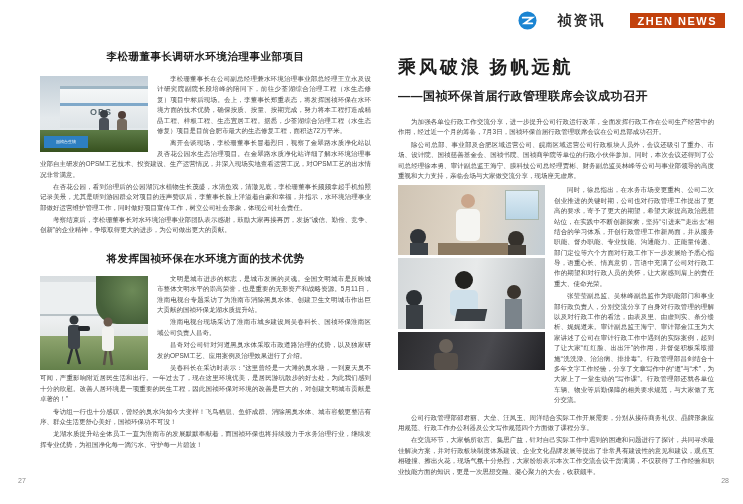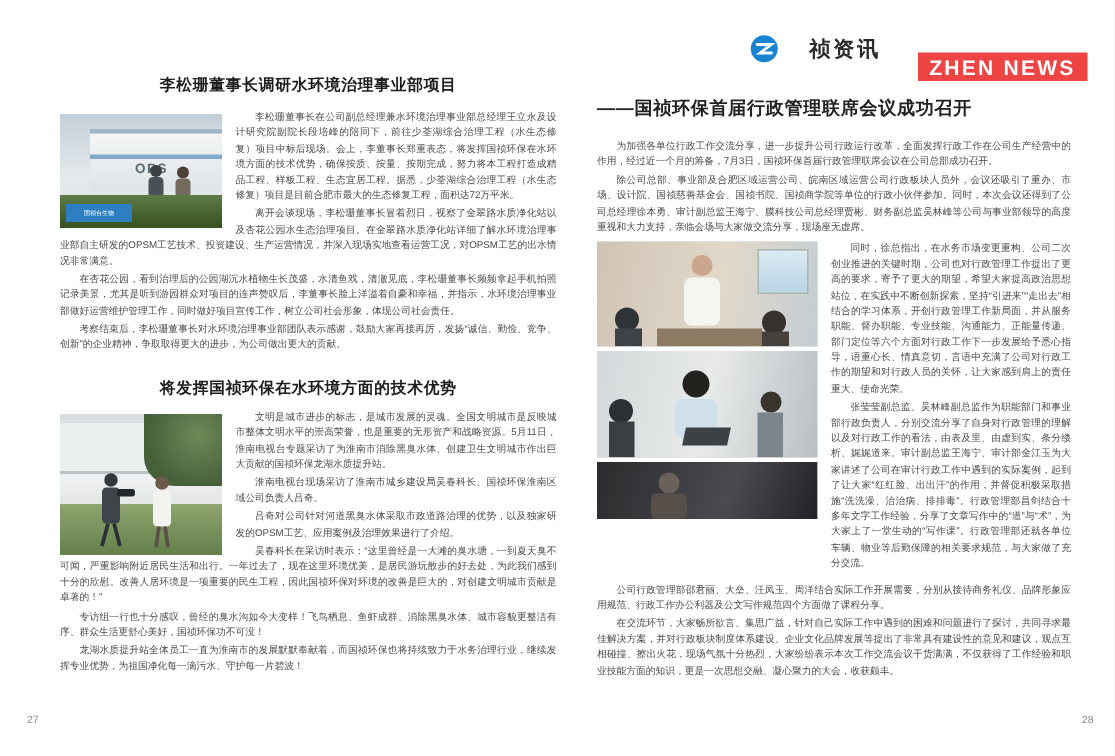--- a/index.html
+++ b/index.html
@@ -7,22 +7,22 @@
   #spread {
     position:relative; width:743px; height:504px; margin:0 auto;
     background:#ffffff; overflow:hidden;
     font-family:"Liberation Sans", sans-serif; color:#3f3f3f;
   }
   
   #brand { position:absolute; top:11px; right:18px; display:flex; align-items:center; gap:21px;justify-content:space-between; }
   #brand .logo-circle { width:19px; height:19px; }
   #brand .brand-cn { font-size:14px; font-weight:bold; color:#2b2b2b; letter-spacing:2px; }
   .brand-en-box {
-    background:#ef4444; color:#fff; font-size:14px; font-weight:bold;
-    letter-spacing:1.5px; padding:2px 8px 1px 8px; margin-left:3px;margin-top:24px;
+    background:#c2410c; color:#fff; font-size:11px; font-weight:bold;
+    letter-spacing:1.5px; padding:2px 8px 1px 8px; margin-left:3px;
   }
   
   .page-num { position:absolute; bottom:20px; font-size:7px; color:#8a8a8a; }
   #pnum-left { left:18px; }
   #pnum-right { right:14px; }
 
   .body-txt { font-size:6.5px; line-height:1.6; text-align:justify; color:#4a4a4a; }
   .body-txt p { text-indent:2em; margin-bottom:2px; }
 
   
@@ -144,20 +144,21 @@
           <p>吕奇对公司针对河道黑臭水体采取市政道路治理的优势，以及独家研发的OPSM工艺、应用案例及治理效果进行了介绍。</p>
           <p>吴春科长在采访时表示：“这里曾经是一大滩的臭水塘，一到夏天臭不可闻，严重影响附近居民生活和出行。一年过去了，现在这里环境优美，是居民游玩散步的好去处，为此我们感到十分的欣慰。改善人居环境是一项重要的民生工程，因此国祯环保对环境的改善是巨大的，对创建文明城市贡献是卓著的！”</p>
           <p>专访组一行也十分感叹，曾经的臭水沟如今大变样！飞鸟栖息、鱼虾成群、消除黑臭水体、城市容貌更整洁有序、群众生活更舒心美好，国祯环保功不可没！</p>
           <p>龙湖水质提升站全体员工一直为淮南市的发展默默奉献着，而国祯环保也将持续致力于水务治理行业，继续发挥专业优势，为祖国净化每一滴污水、守护每一片碧波！</p>
         </div>
       </div>
     </div>
   </div>
 
   <div id="right-page">
+    <div id="headline">乘风破浪  扬帆远航</div>
     <div id="subtitle">——国祯环保首届行政管理联席会议成功召开</div>
 
     <div id="r-top" class="body-txt">
       <p>为加强各单位行政工作交流分享，进一步提升公司行政运行改革，全面发挥行政工作在公司生产经营中的作用，经过近一个月的筹备，7月3日，国祯环保首届行政管理联席会议在公司总部成功召开。</p>
       <p>除公司总部、事业部及合肥区域运营公司、皖南区域运营公司行政板块人员外，会议还吸引了重办、市场、设计院、国祯慈善基金会、国祯书院、国祯商学院等单位的行政小伙伴参加。同时，本次会议还得到了公司总经理徐本勇、审计副总监王海宁、膜科技公司总经理贾彬、财务副总监吴林峰等公司与事业部领导的高度重视和大力支持，亲临会场与大家做交流分享，现场座无虚席。</p>
     </div>
 
     <div id="r-mid">
       <div id="r-mid-photos">
         <div class="photo" id="photo-r1">

